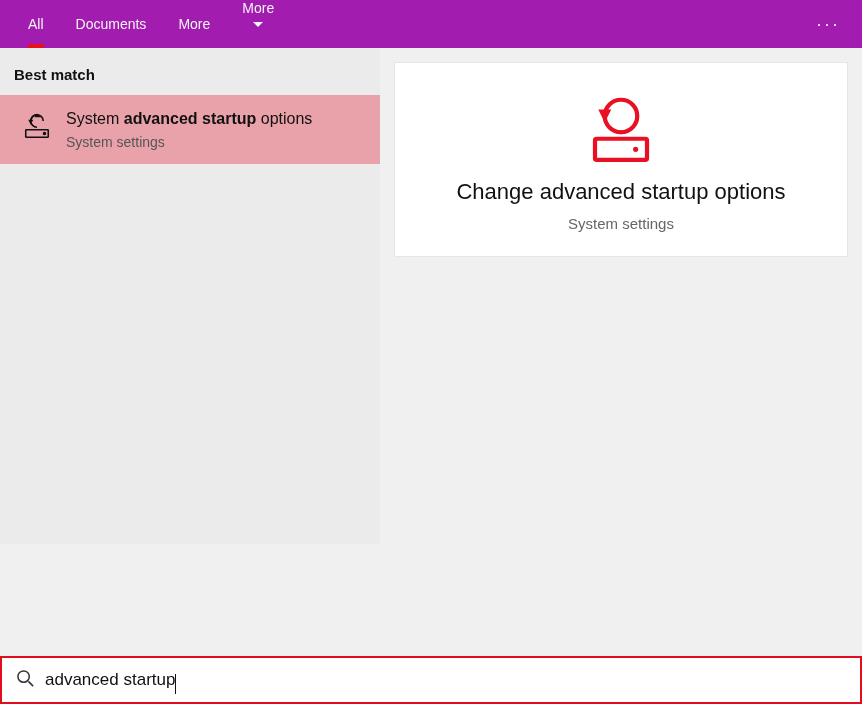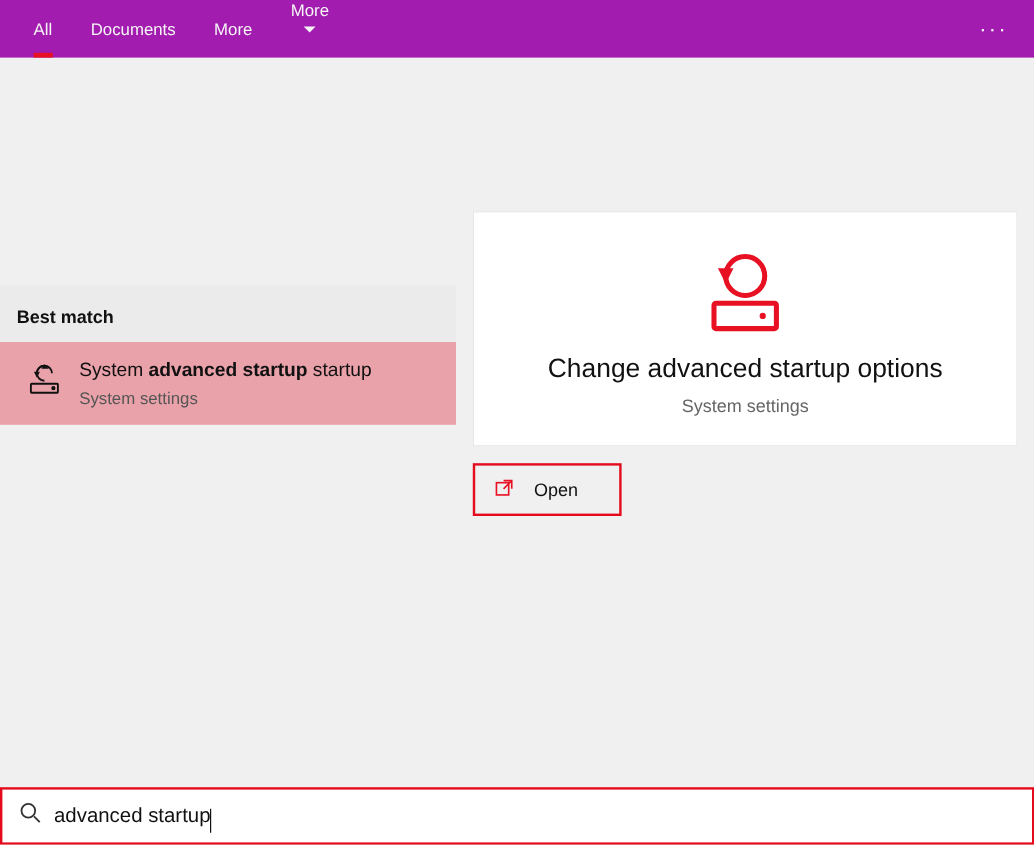--- a/index.html
+++ b/index.html
@@ -42,21 +42,20 @@
     border-left: 5px solid transparent;
     border-right: 5px solid transparent;
     border-top: 5px solid #f5f5f5;
   }
   .tabbar .spacer { flex: 1; }
   .ellipsis { font-size: 18px; letter-spacing: 2px; padding: 0 10px; cursor: pointer; }
   
   .content {
     display: flex;
     height: 496px;
-    align-items: center;
   }
   .left {
     width: 380px;
     background: #ebebeb;
     display: flex;
     flex-direction: column;
   }
   .section-header {
     font-size: 15px;
     font-weight: 600;
@@ -161,53 +160,41 @@
           <circle cx="36" cy="36" r="1.6" fill="#111"></circle>
           <path d="M24 26 A10 10 0 1 1 34 16"></path>
           <path d="M20 10 L24 4 L30 10" fill="#111" stroke="none"></path>
           <path d="M24 4 L24 14" stroke-width="0"></path>
           <path d="M14 16 A10 10 0 0 1 24 6"></path>
           <polygon points="10,14 18,14 14,22" fill="#111" stroke="none"></polygon>
         </svg>
       </span>
       <div class="txt">
         <div class="title">
-          <span>System </span><span class="bold">advanced startup</span><span> startup</span>
+          <span>System </span><span class="bold">advanced startup</span><span> options</span>
         </div>
         <div class="sub">System settings</div>
       </div>
     </div>
   </div>
 
   <div class="right">
     <div class="detailcard">
       <span>
         <svg width="78" height="72" viewBox="0 0 48 44" fill="none" stroke="#e81123" stroke-width="2.6" stroke-linecap="round" stroke-linejoin="round">
           <rect x="8" y="28" width="32" height="13" rx="1"></rect>
           <circle cx="33" cy="34.5" r="1.6" fill="#e81123" stroke="none"></circle>
           <path d="M24 24 A10 10 0 1 0 14 14"></path>
           <path d="M24 24 A10 10 0 0 1 14 14"></path>
           <polygon points="10,10 18,10 14,18" fill="#e81123" stroke="none"></polygon>
         </svg>
       </span>
       <div class="big-title">Change advanced startup options</div>
       <div class="big-sub">System settings</div>
     </div>
-    <div class="actions">
-      <div class="action-open">
-        <span>
-          <svg width="17" height="17" viewBox="0 0 20 20" fill="none" stroke="#e81123" stroke-width="1.6">
-            <rect x="2" y="5" width="12" height="12"></rect>
-            <path d="M9 3 H17 V11"></path>
-            <path d="M17 3 L9 11"></path>
-          </svg>
-        </span>
-        <span>Open</span>
-      </div>
-    </div>
   </div>
 </div>
 
 <div class="searchbar">
   <span>
     <svg width="19" height="19" viewBox="0 0 20 20" fill="none" stroke="#333" stroke-width="1.6">
       <circle cx="8" cy="8" r="6"></circle>
       <line x1="13" y1="13" x2="18" y2="18"></line>
     </svg>
   </span>

